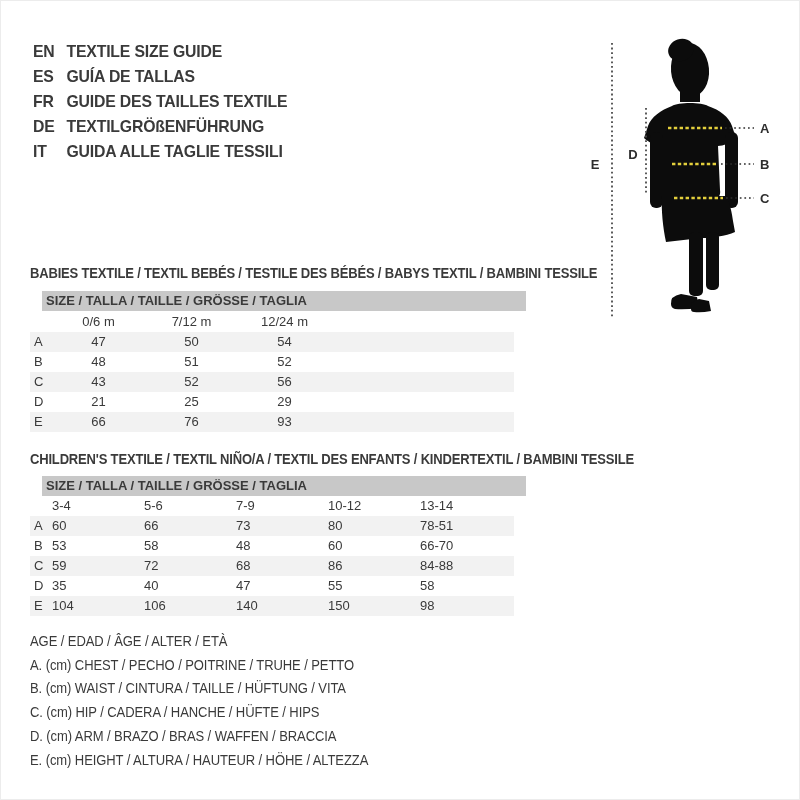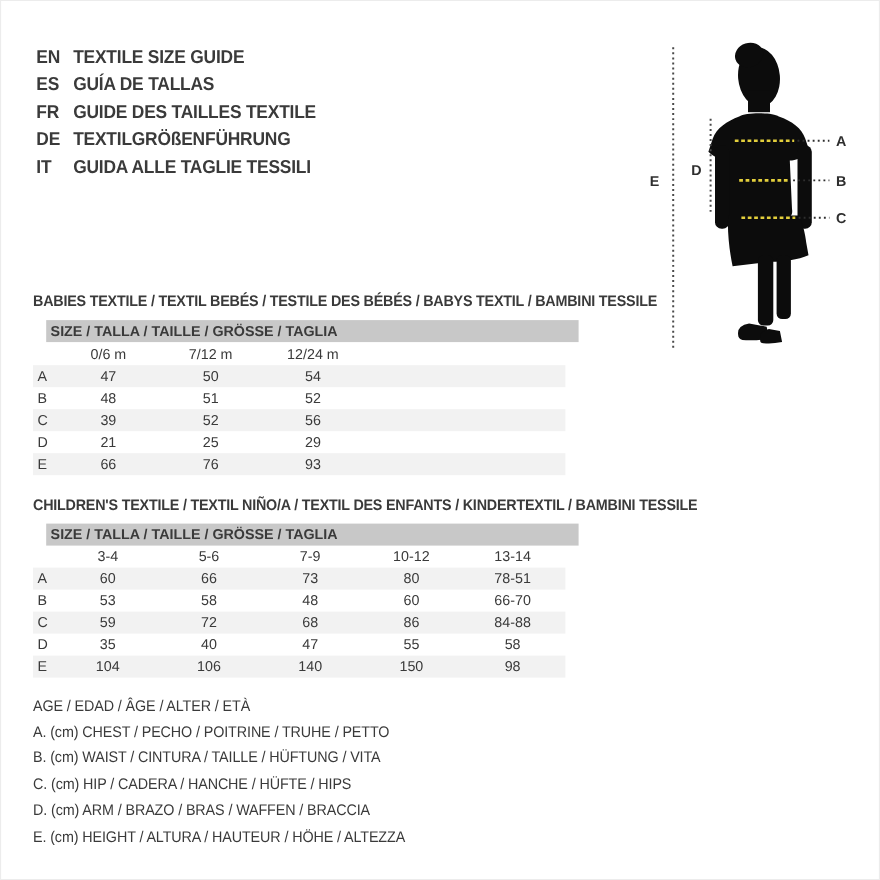--- a/index.html
+++ b/index.html
@@ -17,21 +17,21 @@
 
   
   .section-title{font-size:14px;font-weight:bold;letter-spacing:-0.2px;white-space:nowrap;}
 
   
   .bar{left:30px;width:484px;height:20px;background:#c8c8c8;font-size:13px;font-weight:bold;
        line-height:20px;padding-left:4px;box-sizing:border-box;white-space:nowrap;margin-left:12px;}
   .trow{left:30px;display:flex;width:484px;height:20px;line-height:20px;font-size:13px;}
   .trow .rl{width:22px;padding-left:4px;box-sizing:border-box;}
   .babies .c{width:93px;text-align:center;}
-  .children .c{width:92px;text-align:center;}
+  .children .c{width:92px;text-align:left;}
   .stripe{background:#f2f2f2;}
   .hdr{height:21px;line-height:21px;}
 
   
   .legend{left:30px;top:630px;font-size:14px;line-height:23.7px;letter-spacing:-0.1px;}
 
   
   .fig{left:580px;top:20px;}
   .sil{fill:#0c0c0c;}
   .dot{stroke:#4a4a4a;stroke-width:1.8;stroke-dasharray:1.8 2.8;}
@@ -100,21 +100,21 @@
   <div class="c">54</div>
 </div>
 <div class="abs trow babies" style="top:352px;">
   <div class="rl">B</div>
   <div class="c">48</div>
   <div class="c">51</div>
   <div class="c">52</div>
 </div>
 <div class="abs trow babies stripe" style="top:372px;">
   <div class="rl">C</div>
-  <div class="c">39</div>
+  <div class="c">43</div>
   <div class="c">52</div>
   <div class="c">56</div>
 </div>
 <div class="abs trow babies" style="top:392px;">
   <div class="rl">D</div>
   <div class="c">21</div>
   <div class="c">25</div>
   <div class="c">29</div>
 </div>
 <div class="abs trow babies stripe" style="top:412px;">

